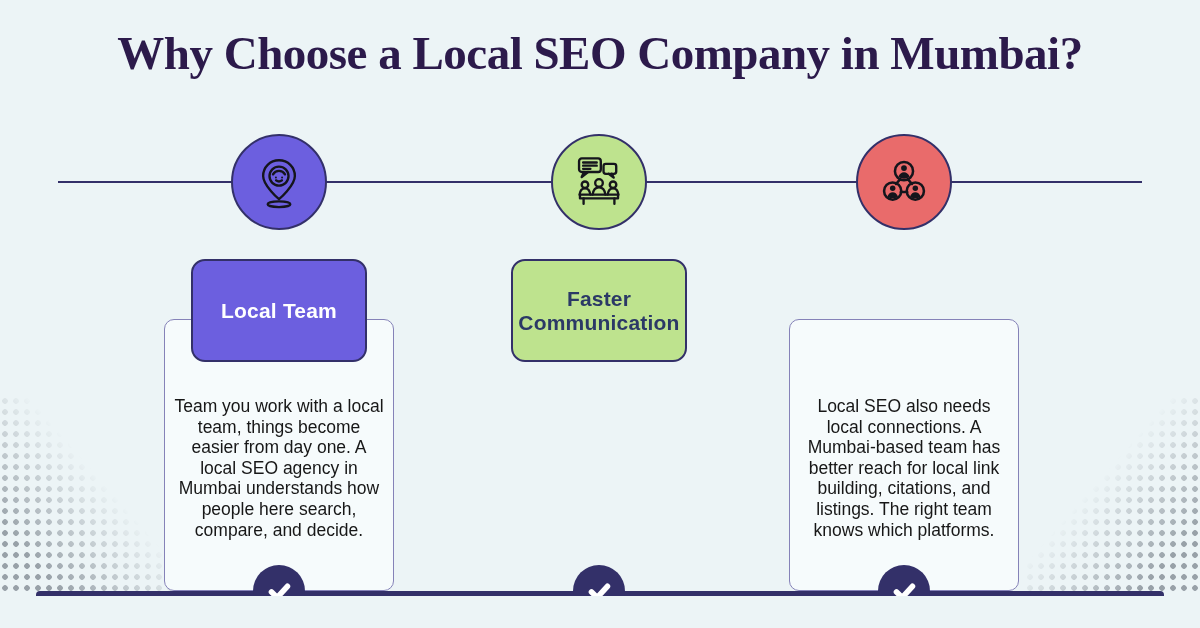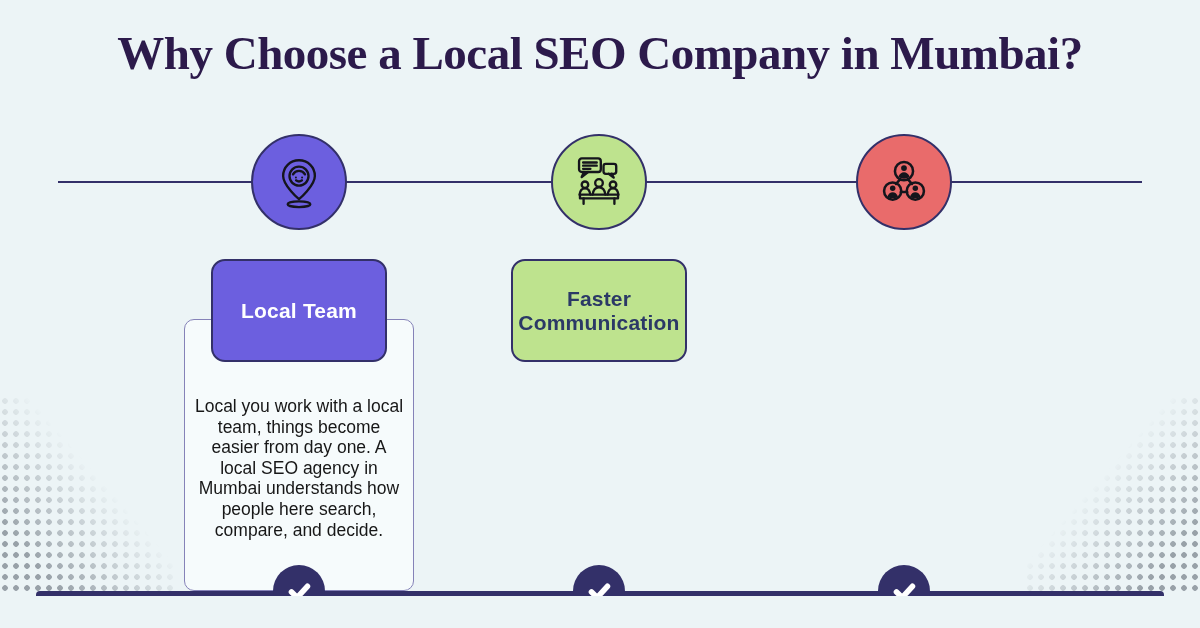--- a/index.html
+++ b/index.html
@@ -15,21 +15,21 @@
   
   .title{position:absolute;top:26px;left:0;width:1200px;text-align:center;
     font-family:"Liberation Serif","DejaVu Serif",serif;font-weight:700;
     font-size:47px;letter-spacing:-0.5px;color:var(--title);}
 
   
   .connector{position:absolute;top:181px;left:58px;right:58px;height:2px;background:var(--navy);z-index:1;}
 
   
   .column{position:absolute;top:0;width:230px;height:628px;z-index:2;}
-  .col-1{left:184px;} .col-2{left:484px;} .col-3{left:789px;}
+  .col-1{left:164px;} .col-2{left:484px;} .col-3{left:789px;}
 
   .icon-circle{position:absolute;top:134px;left:50%;transform:translateX(-50%);
     width:96px;height:96px;border-radius:50%;border:2px solid var(--navy);
     display:flex;align-items:center;justify-content:center;z-index:3;}
   .fill-purple{background:var(--purple);} .fill-green{background:var(--green);} .fill-coral{background:var(--coral);}
 
   .header-card{position:absolute;top:259px;left:50%;transform:translateX(-50%);
     width:176px;height:103px;border-radius:14px;border:2px solid var(--navy);
     display:flex;align-items:center;justify-content:center;text-align:center;z-index:4;}
   .header-label{font-weight:700;font-size:21px;line-height:1.1;white-space:pre-line;letter-spacing:0.2px;}
@@ -82,21 +82,21 @@
         <circle cx="28.6" cy="27" r="1.1" fill="#15151c" stroke="none"></circle>
         <circle cx="35.4" cy="27" r="1.1" fill="#15151c" stroke="none"></circle>
         <path d="M28.8 30.2q3.2 2.4 6.4 0"></path>
         <ellipse cx="32" cy="56.5" rx="12.5" ry="3.2"></ellipse>
       </svg>
     </div>
     <div class="header-card fill-purple">
       <span class="header-label text-white">Local Team</span>
     </div>
     <div class="body-card">
-      <p class="body-text">Local you work with a local team, things become easier from day one. A local SEO agency in Mumbai understands how people here search, compare, and decide.</p>
+      <p class="body-text">Team you work with a local team, things become easier from day one. A local SEO agency in Mumbai understands how people here search, compare, and decide.</p>
     </div>
     <div class="check-badge">
       <svg width="30" height="30" viewBox="0 0 32 32" fill="none" stroke="#FFFFFF" stroke-width="6" stroke-linecap="round" stroke-linejoin="round">
         <path d="M8 17l6 6 11-12"></path>
       </svg>
     </div>
   </section>
 
   <section class="column col-2">
     <div class="icon-circle fill-green">
@@ -135,20 +135,23 @@
         <circle cx="32" cy="16.6" r="3.2" fill="#15151c" stroke="none"></circle>
         <path d="M25.7 26.2q2.2-5 6.3-5t6.3 5a10 10 0 0 1-12.6 0z" fill="#15151c" stroke="none"></path>
         <circle cx="19.5" cy="42" r="9.5"></circle>
         <circle cx="19.5" cy="38.8" r="3" fill="#15151c" stroke="none"></circle>
         <path d="M13.6 47.9q2-4.7 5.9-4.7t5.9 4.7a9.5 9.5 0 0 1-11.8 0z" fill="#15151c" stroke="none"></path>
         <circle cx="44.5" cy="42" r="9.5"></circle>
         <circle cx="44.5" cy="38.8" r="3" fill="#15151c" stroke="none"></circle>
         <path d="M38.6 47.9q2-4.7 5.9-4.7t5.9 4.7a9.5 9.5 0 0 1-11.8 0z" fill="#15151c" stroke="none"></path>
       </svg>
     </div>
+    <div class="body-card">
+      <p class="body-text">Local SEO also needs local connections. A Mumbai-based team has better reach for local link building, citations, and listings. The right team knows which platforms.</p>
+    </div>
     <div class="check-badge">
       <svg width="30" height="30" viewBox="0 0 32 32" fill="none" stroke="#FFFFFF" stroke-width="6" stroke-linecap="round" stroke-linejoin="round">
         <path d="M8 17l6 6 11-12"></path>
       </svg>
     </div>
   </section>
 
 </div>
 
 </body></html>

